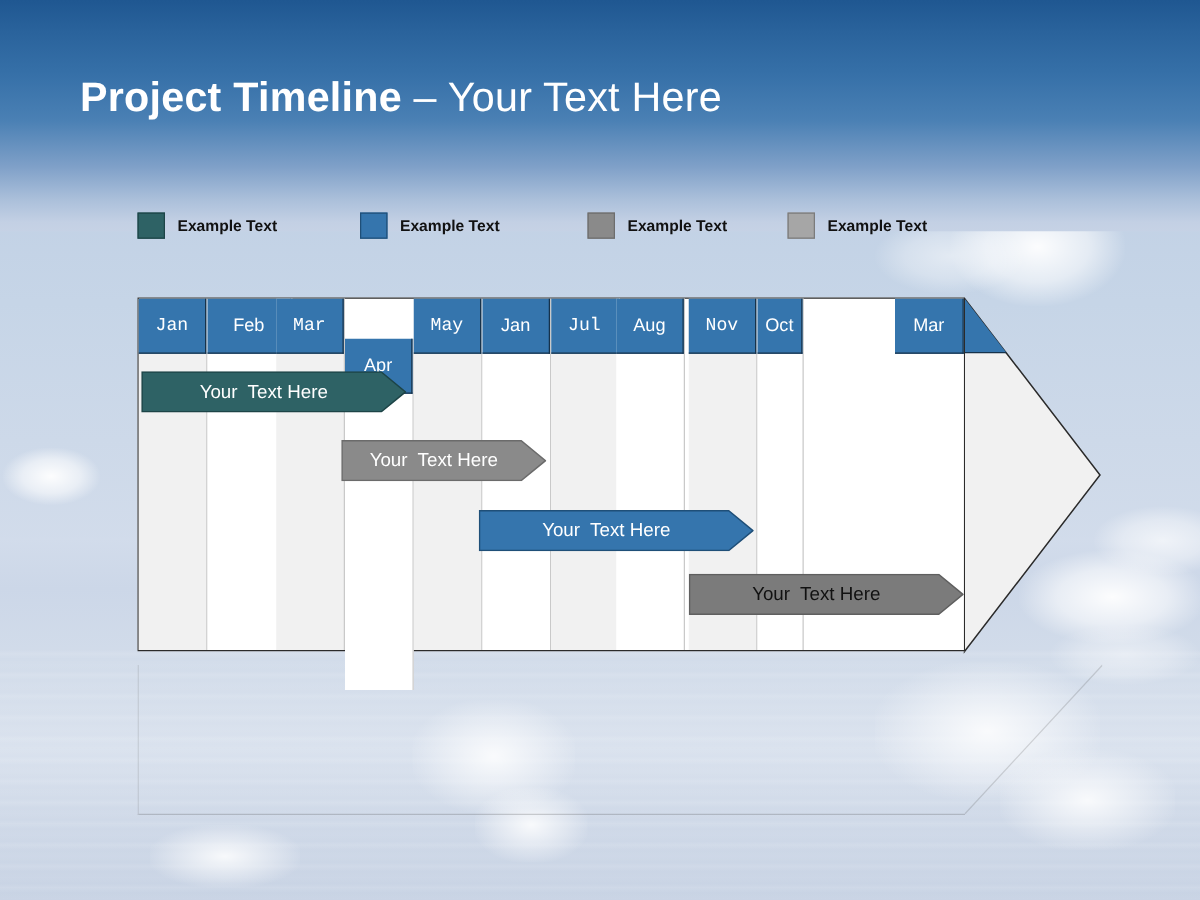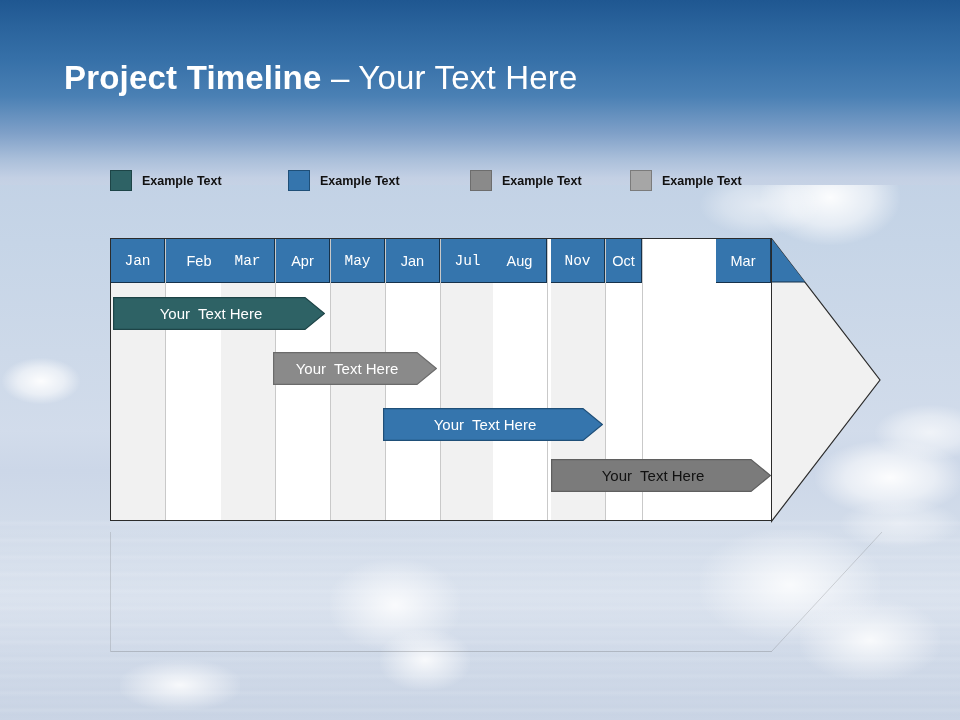--- a/index.html
+++ b/index.html
@@ -263,21 +263,21 @@
   <div class="chart" id="chart">
       <div class="col shade" style="left: 0px; width: 55px;">
         <div class="col-head">Jan</div>
       </div>
       <div class="col plain" style="left: 55px; width: 68px;">
         <div class="col-head">Feb</div>
       </div>
       <div class="col shade" style="left: 110px; width: 55px;">
         <div class="col-head">Mar</div>
       </div>
-      <div class="col plain" style="left: 165px; width: 55px;">
+      <div class="col plain" style="left: 165px; width: 55px; margin-top: 32px;">
         <div class="col-head">Apr</div>
       </div>
       <div class="col shade" style="left: 220px; width: 55px;">
         <div class="col-head">May</div>
       </div>
       <div class="col plain" style="left: 275px; width: 55px;">
         <div class="col-head">Jan</div>
       </div>
       <div class="col shade" style="left: 330px; width: 55px;">
         <div class="col-head">Jul</div>

